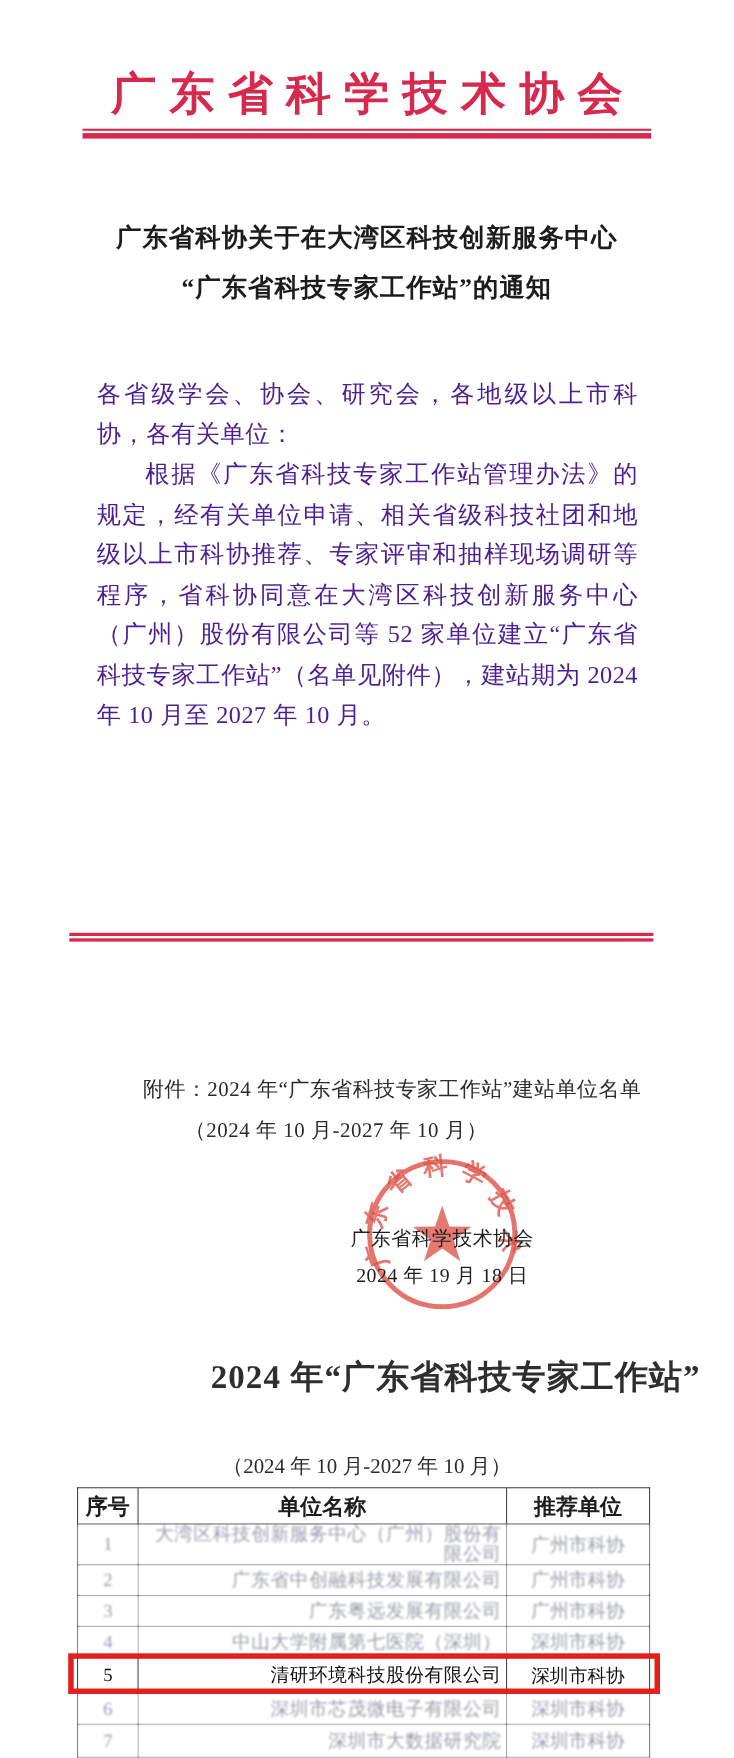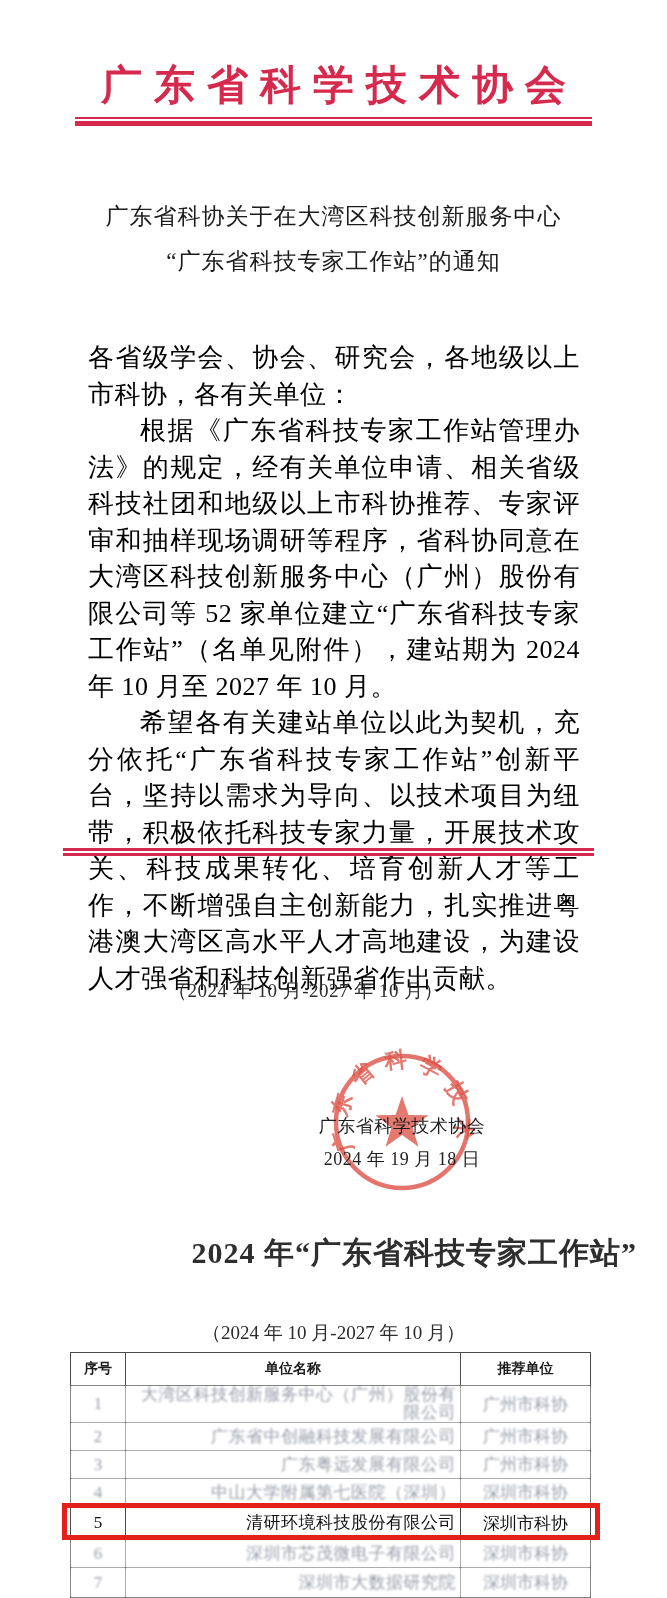--- a/index.html
+++ b/index.html
@@ -13,26 +13,26 @@
     font-size:41px;font-weight:bold;color:#d5294d;letter-spacing:12px;text-indent:12px;
     white-space:nowrap;
   }
   .masthead-rule{position:absolute;left:75px;width:517px;}
   .rule-thin{height:2px;background:#d5294d;}
   .rule-gap{height:2px;background:#ffffff;}
   .rule-thick{height:5px;background:#d5294d;}
   
   .doc-title{
     position:absolute;top:194px;left:30px;width:607px;text-align:center;
-    font-size:23px;font-weight:normal;line-height:45px;color:#1c1c1c;letter-spacing:1px;
+    font-size:23px;font-weight:bold;line-height:45px;color:#1c1c1c;letter-spacing:1px;
   }
   
   .body-text{
     position:absolute;top:340px;left:88px;width:492px;
-    font-size:26px;line-height:36.5px;text-align:justify;color:#000000;letter-spacing:.5px;
+    font-size:22px;line-height:36.5px;text-align:justify;color:#4c1d95;letter-spacing:.5px;
   }
   .body-text p{margin:0;}
   .body-text p.indent{text-indent:2em;}
   
   .divider{position:absolute;left:63px;width:531px;}
   .div-a{height:3px;background:#d5294d;}
   .div-g{height:2px;background:#ffffff;}
   .div-b{height:3px;background:#d5294d;}
   
   .attachment{
@@ -57,21 +57,21 @@
   }
   
   table.roster{
     position:absolute;top:1352px;left:70px;width:520px;
     border-collapse:collapse;table-layout:fixed;
     font-size:17px;color:#1d1d1d;
   }
   table.roster th,table.roster td{
     border:1px solid #4a4a4a;padding:0 4px;background:#fff;
   }
-  table.roster th{font-size:14px;font-weight:bold;text-align:center;height:32px;}
+  table.roster th{font-size:20px;font-weight:bold;text-align:center;height:32px;}
   col.c-no{width:55px;}  col.c-name{width:335px;}  col.c-rec{width:130px;}
   td.no,td.rec{text-align:center;}
   td.name{text-align:right;padding-left:10px;letter-spacing:.5px;line-height:18px;}
   tr.r1 td{height:36px;} tr.r2 td,tr.r3 td,tr.r4 td{height:27px;}
   tr.r5 td{height:32px;} tr.r6 td{height:27px;} tr.r7 td{height:29px;}
   tr.faded td{color:#989ea8;filter:blur(1.1px);}
   tr.crisp td{color:#111;}
   
   .highlight-box{
     position:absolute;left:62px;top:1503px;width:528px;height:27px;
@@ -91,30 +91,30 @@
   </div>
 
   <div class="doc-title">
     <div>广东省科协关于在大湾区科技创新服务中心</div>
     <div>“广东省科技专家工作站”的通知</div>
   </div>
 
   <div class="body-text">
     <p>各省级学会、协会、研究会，各地级以上市科协，各有关单位：</p>
     <p class="indent">根据《广东省科技专家工作站管理办法》的规定，经有关单位申请、相关省级科技社团和地级以上市科协推荐、专家评审和抽样现场调研等程序，省科协同意在大湾区科技创新服务中心（广州）股份有限公司等 52 家单位建立“广东省科技专家工作站”（名单见附件），建站期为 2024 年 10 月至 2027 年 10 月。</p>
-    <p class="indent">希望各有关建站单位以此为契机，充分依托“广东省科技专家工作站”创新平台，坚持以需求为导向、以技术项目为纽带，积极依托科技专家力量，开展技术攻关、科技成果转化、培育创新人才等工作，不断增强自主创新能力，扎实推进粤港澳大湾区高水平人才高地建设，为建设人才强省和科技创新强省作出贡献。</p>
   </div>
 
   <div class="divider" style="top:848px">
     <div class="div-a"></div>
     <div class="div-g"></div>
     <div class="div-b"></div>
   </div>
 
   <div class="attachment">
+    <div>附件：2024 年“广东省科技专家工作站”建站单位名单</div>
     <div class="l2">（2024 年 10 月-2027 年 10 月）</div>
   </div>
 
   <svg class="seal" viewBox="0 0 148 148">
     <circle cx="74" cy="74" r="66" fill="none" stroke="#dc5348" stroke-width="4.5" opacity="0.8"></circle>
     <polygon fill="#dc5348" opacity="0.78" points="74,48 80.5,67.1 100.6,67.3 84.5,79.4 90.5,98.7 74,87 57.5,98.7 63.5,79.4 47.4,67.3 67.5,67.1"></polygon>
     <defs>
       <path id="seal-arc" d="M 26,101 A 55,55 0 1 1 122,101" fill="none"></path>
     </defs>
     <text font-size="22" fill="#dc5348" opacity="0.78" font-weight="bold" font-family="Liberation Serif, DejaVu Serif, serif">

